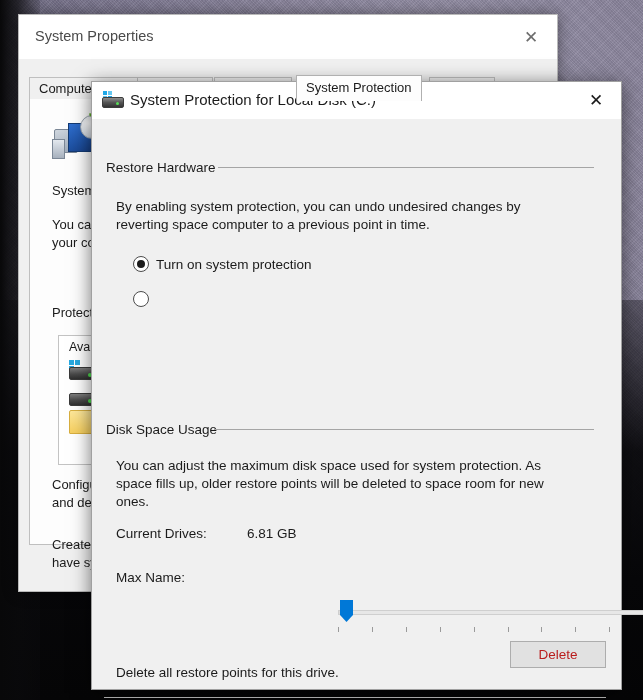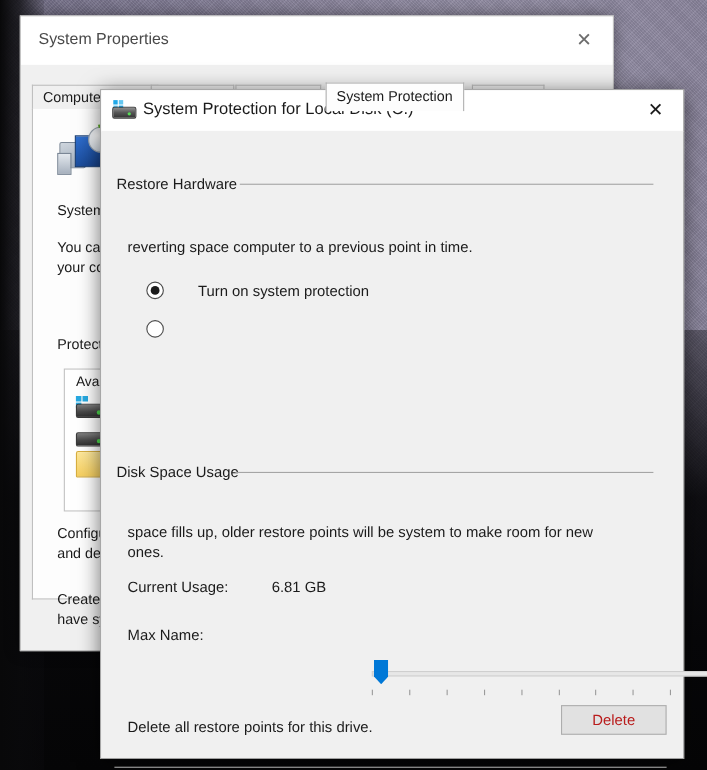--- a/index.html
+++ b/index.html
@@ -469,38 +469,40 @@
       </div>
       <div class="dlg-title">System Protection for Local Disk (C:)</div>
       <div class="dlg-close">✕</div>
     </div>
 
     <div class="dlg-body">
 
       <div class="group-head" style="left:14px; top:41px;">Restore Hardware</div>
       <div class="group-rule" style="left:126px; top:48px; width:376px;"></div>
 
+      <div class="dlg-text" style="left:24px; top:79px;">By enabling system protection, you can undo undesired changes by</div>
       <div class="dlg-text" style="left:24px; top:97px;">reverting space computer to a previous point in time.</div>
 
-      <div class="radio-row" style="left:41px; top:135px;gap:24px;">
+      <div class="radio-row" style="left:41px; top:135px;">
         <span class="radio checked"></span>
         <span class="radio-label">Turn on system protection</span>
       </div>
 
       <div class="radio-row" style="left:41px; top:170px;">
         <span class="radio"></span>
       </div>
 
       <div class="group-head" style="left:14px; top:303px;">Disk Space Usage</div>
       <div class="group-rule" style="left:122px; top:310px; width:380px;"></div>
 
-      <div class="dlg-text" style="left:24px; top:356px;">space fills up, older restore points will be system to make room for new</div>
+      <div class="dlg-text" style="left:24px; top:338px;">You can adjust the maximum disk space used for system protection. As</div>
+      <div class="dlg-text" style="left:24px; top:356px;">space fills up, older restore points will be deleted to space room for new</div>
       <div class="dlg-text" style="left:24px; top:374px;">ones.</div>
 
-      <div class="dlg-text" style="left:24px; top:406px;">Current Usage:</div>
+      <div class="dlg-text" style="left:24px; top:406px;">Current Drives:</div>
       <div class="dlg-text" style="left:155px; top:406px;">6.81 GB</div>
 
       <div class="dlg-text" style="left:24px; top:450px;">Max Name:</div>
 
       <div class="slider-track">
         <div class="slider-track-filled"></div>
       </div>
       <div class="slider-thumb"></div>
       <div class="slider-ticks" id="slider-ticks">
           <i style="left: 0px;"></i>
@@ -508,20 +510,20 @@
           <i style="left: 68px;"></i>
           <i style="left: 102px;"></i>
           <i style="left: 136px;"></i>
           <i style="left: 170px;"></i>
           <i style="left: 203px;"></i>
           <i style="left: 237px;"></i>
           <i style="left: 271px;"></i>
         </div>
 
 
-      <div class="dlg-text" style="left:24px; top:533px;">Delete all restore points for this drive.</div>
+      <div class="dlg-text" style="left:24px; top:545px;">Delete all restore points for this drive.</div>
       <div class="btn" style="left:418px; top:522px; width:96px; height:27px; line-height:25px;">Delete</div>
 
       <div class="dlg-footer-rule"></div>
 
     </div>
   </div>
 </div>
 
 </body></html>

